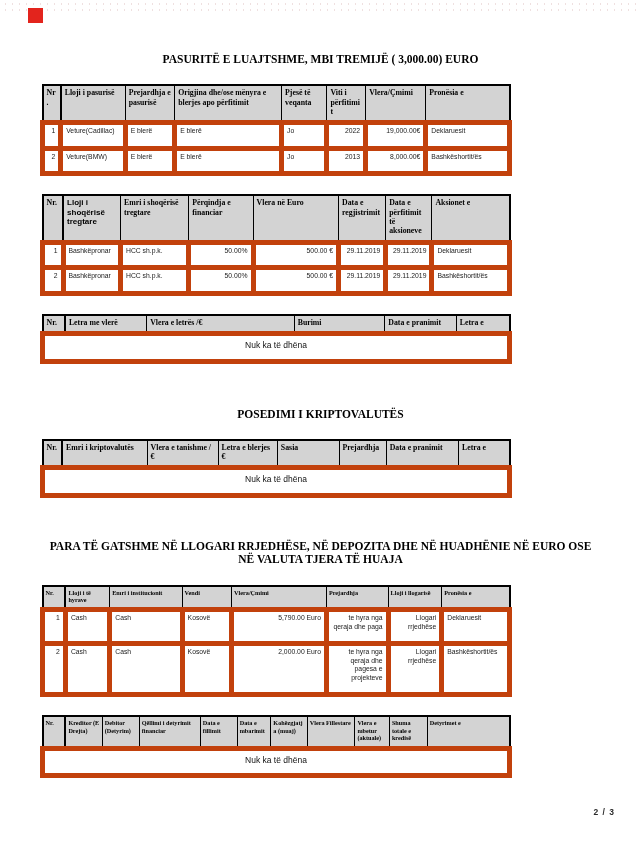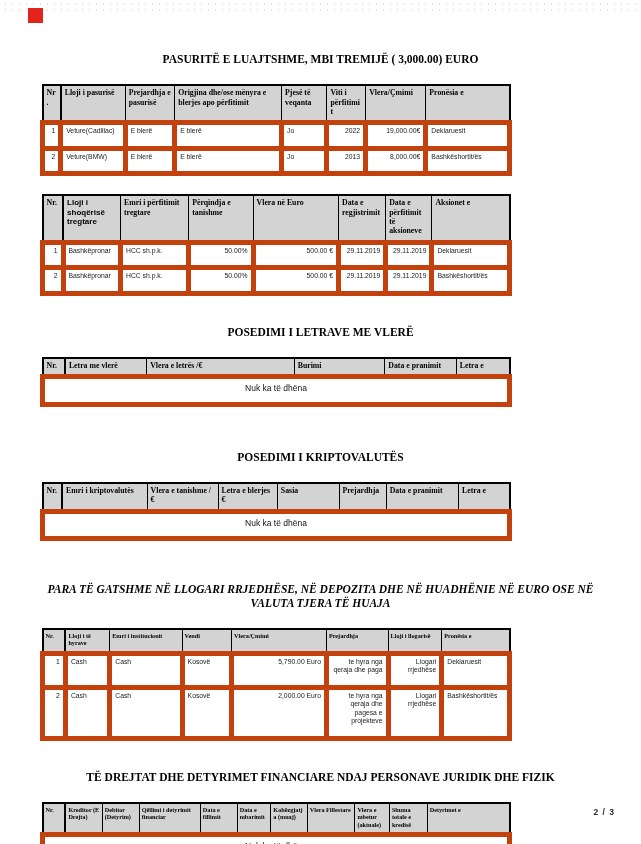--- a/index.html
+++ b/index.html
@@ -19,21 +19,21 @@
   .content { position:relative; padding-top:17px; }
   .doc-title {
     font-family:"Liberation Serif", serif; font-weight:bold; font-size:11.5px;
     line-height:1.15; text-align:center; color:#000; max-width:552px;
     margin-left:auto; margin-right:auto;
   }
   #sec0 .doc-title { margin-top:36px; margin-bottom:9px; }
   #sec1 .doc-title { margin-top:26px; margin-bottom:8px; }
   #sec2 .doc-title { margin-top:30px; margin-bottom:8px; }
   #sec3 .doc-title { margin-top:44px; margin-bottom:8px;text-align:center; }
-  #sec4 .doc-title { margin-top:42px; margin-bottom:10px;font-style:italic; }
+  #sec4 .doc-title { margin-top:42px; margin-bottom:10px; }
   #sec5 .doc-title { margin-top:30px; margin-bottom:8px; }
 
   table.decl {
     border-collapse:collapse; table-layout:fixed; width:472px;
     margin-left:40px; border:2px solid #000; background:#fff;margin-top:18px;
   }
   table.decl th {
     background:#d3d3d3; border:1px solid #000; border-bottom:2px solid #000;
     font-family:"Liberation Serif", serif; font-weight:bold; font-size:7.8px;
     line-height:1.2; text-align:left; vertical-align:top; padding:2px 3px 4px;
@@ -124,22 +124,22 @@
             <col style="width: 13.8%;">
             <col style="width: 18.3%;">
             <col style="width: 10.1%;">
             <col style="width: 9.9%;">
             <col style="width: 16.6%;">
           </colgroup>
           <thead>
             <tr>
               <th>Nr.</th>
               <th class="sans">Lloji i shoqërisë tregtare</th>
-              <th>Emri i përfitimit tregtare</th>
-              <th>Përqindja e tanishme</th>
+              <th>Emri i shoqërisë tregtare</th>
+              <th>Përqindja e financiar</th>
               <th>Vlera në Euro</th>
               <th>Data e regjistrimit</th>
               <th>Data e përfitimit të aksioneve</th>
               <th>Aksionet e</th>
             </tr>
           </thead>
           <tbody>
             <tr>
               <td class="r">1</td>
               <td>Bashkëpronar</td>
@@ -158,21 +158,20 @@
               <td class="r">500.00 €</td>
               <td class="r">29.11.2019</td>
               <td class="r">29.11.2019</td>
               <td>Bashkëshortit/ës</td>
             </tr>
           </tbody>
         </table>
     </section>
 
     <section id="sec2">
-      <h2 class="doc-title">POSEDIMI I LETRAVE ME VLERË</h2>
       <table class="decl">
           <colgroup>
             <col style="width: 4.8%;">
             <col style="width: 17.5%;">
             <col style="width: 31.6%;">
             <col style="width: 19.4%;">
             <col style="width: 15.3%;">
             <col style="width: 11.4%;">
           </colgroup>
           <thead>
@@ -270,21 +269,20 @@
               <td class="r">2,000.00 Euro</td>
               <td class="r">te hyra nga qeraja dhe pagesa e projekteve</td>
               <td class="r">Llogari rrjedhëse</td>
               <td>Bashkëshortit/ës</td>
             </tr>
           </tbody>
         </table>
     </section>
 
     <section id="sec5">
-      <h2 class="doc-title">TË DREJTAT DHE DETYRIMET FINANCIARE NDAJ PERSONAVE JURIDIK DHE FIZIK</h2>
       <table class="decl small">
           <colgroup>
             <col style="width: 4.9%;">
             <col style="width: 7.9%;">
             <col style="width: 7.9%;">
             <col style="width: 13.1%;">
             <col style="width: 7.9%;">
             <col style="width: 7.2%;">
             <col style="width: 7.8%;">
             <col style="width: 10.2%;">

